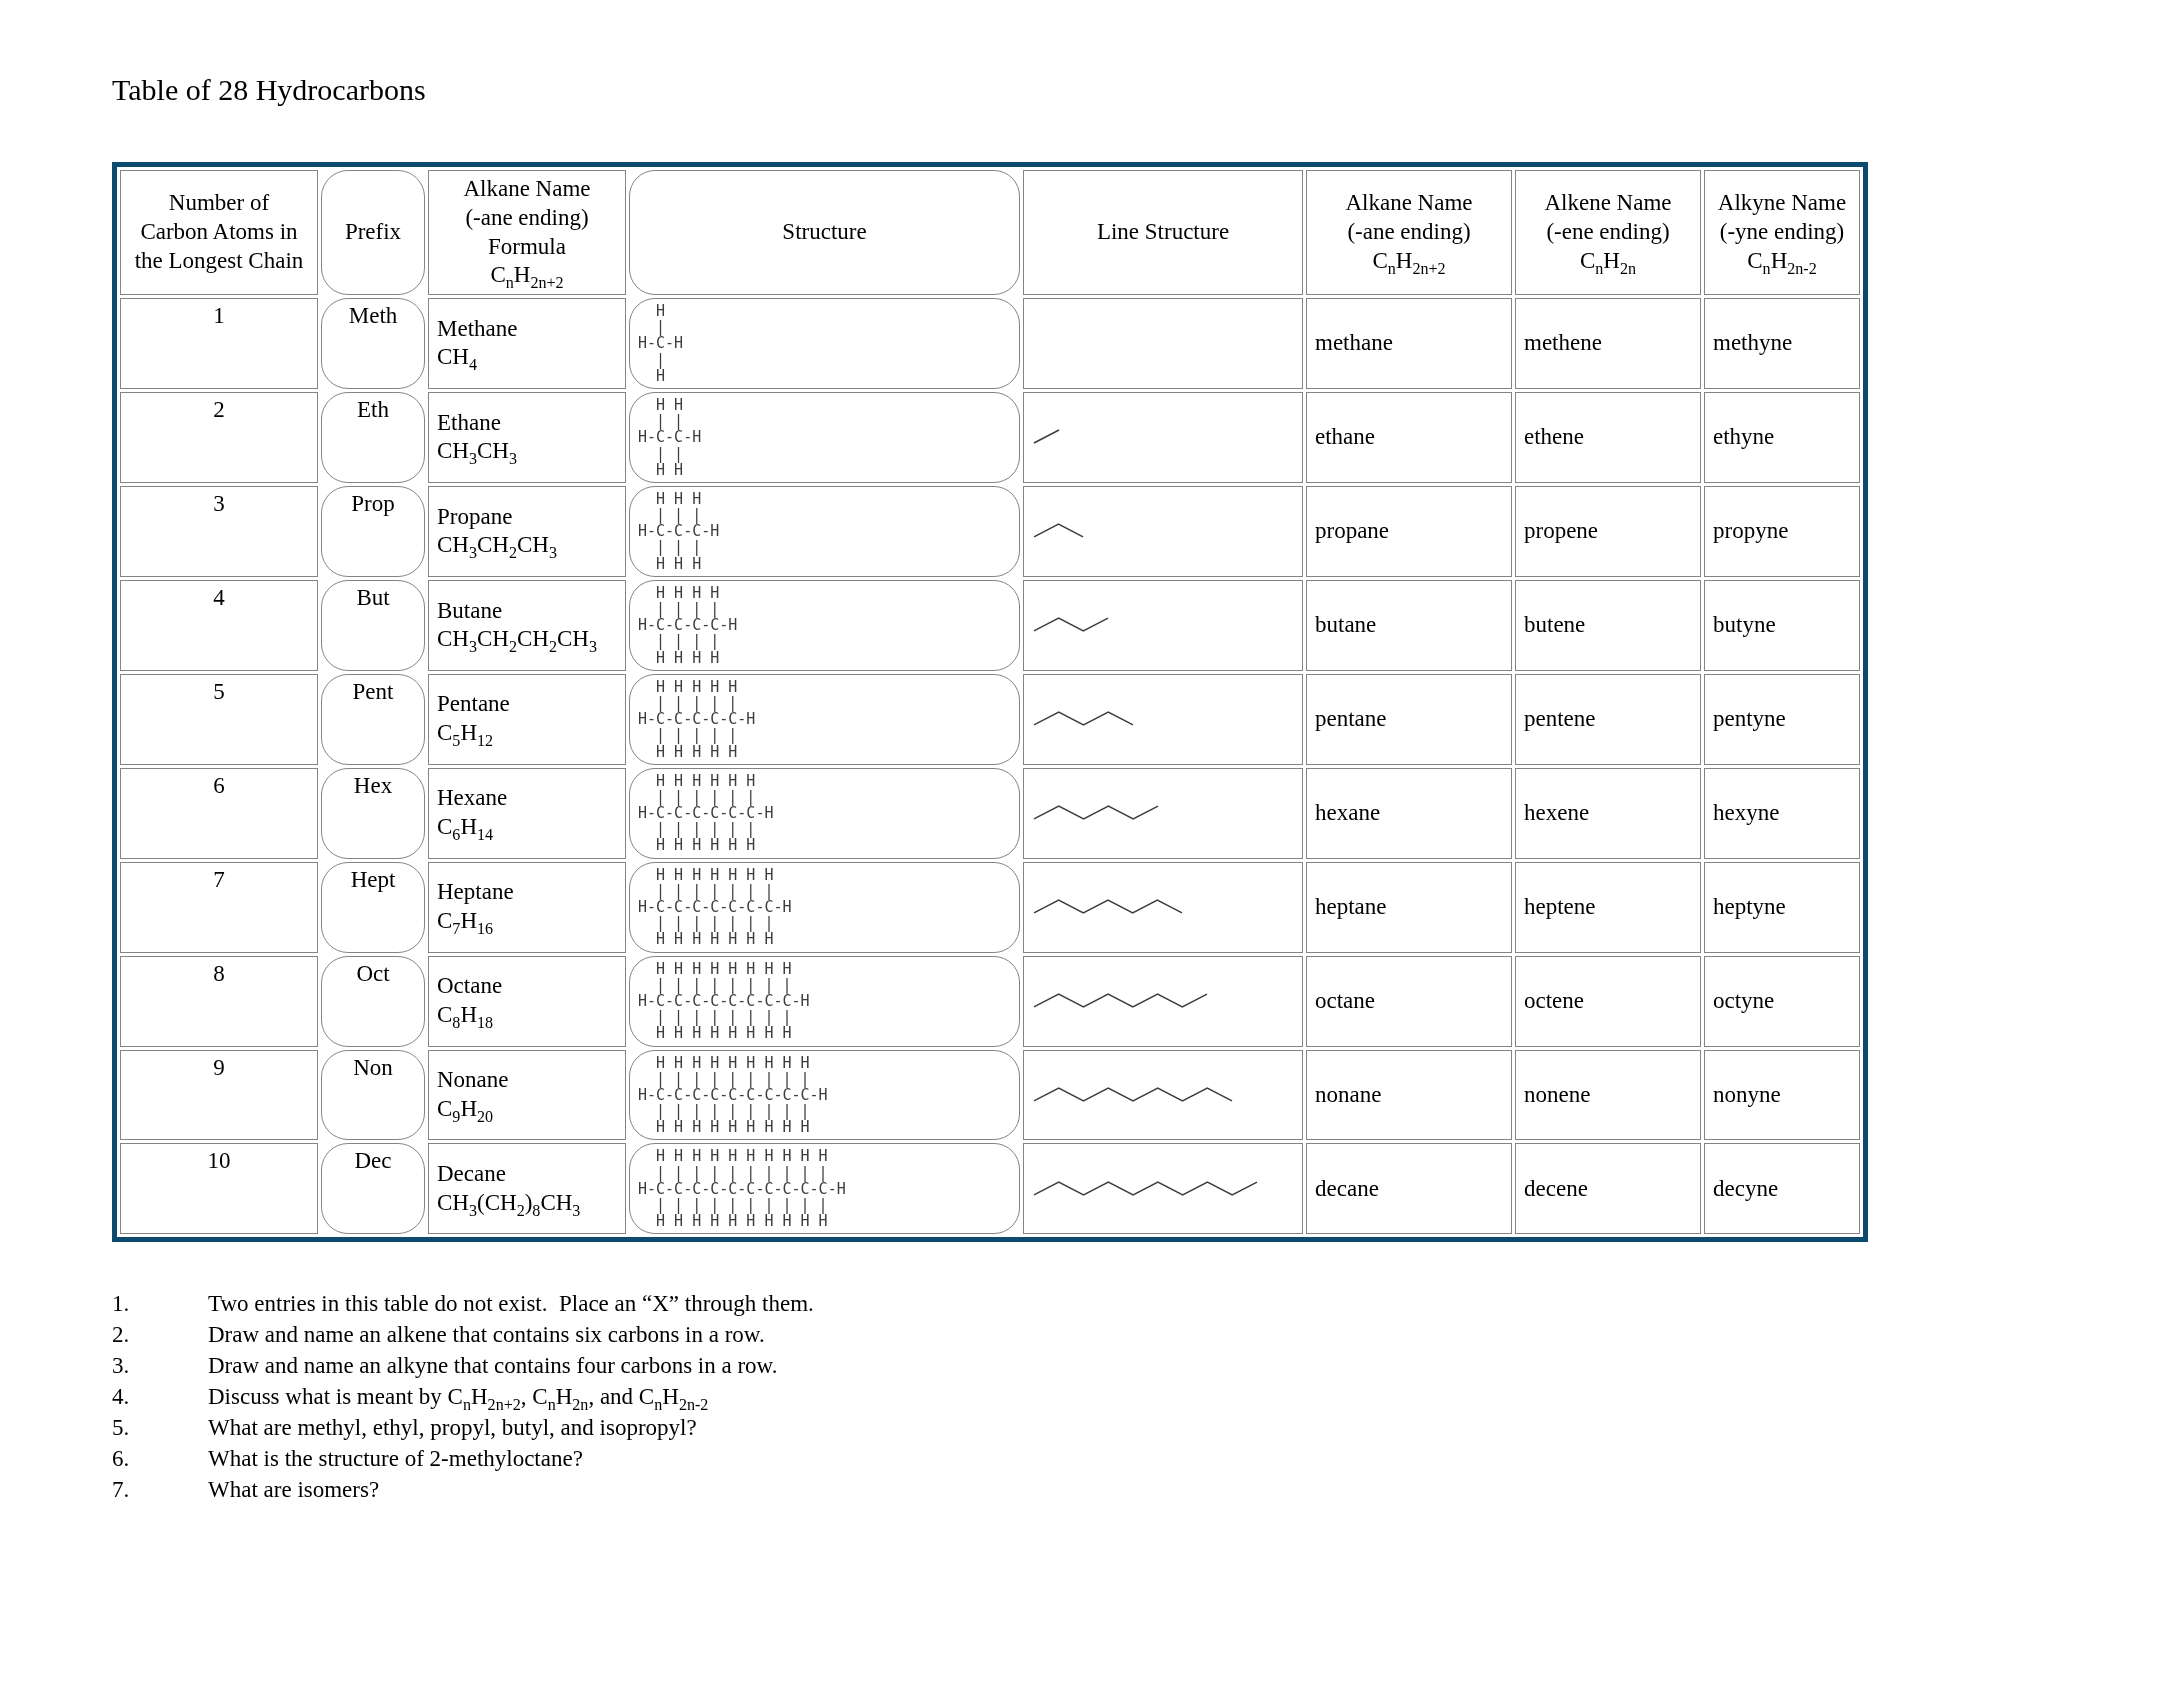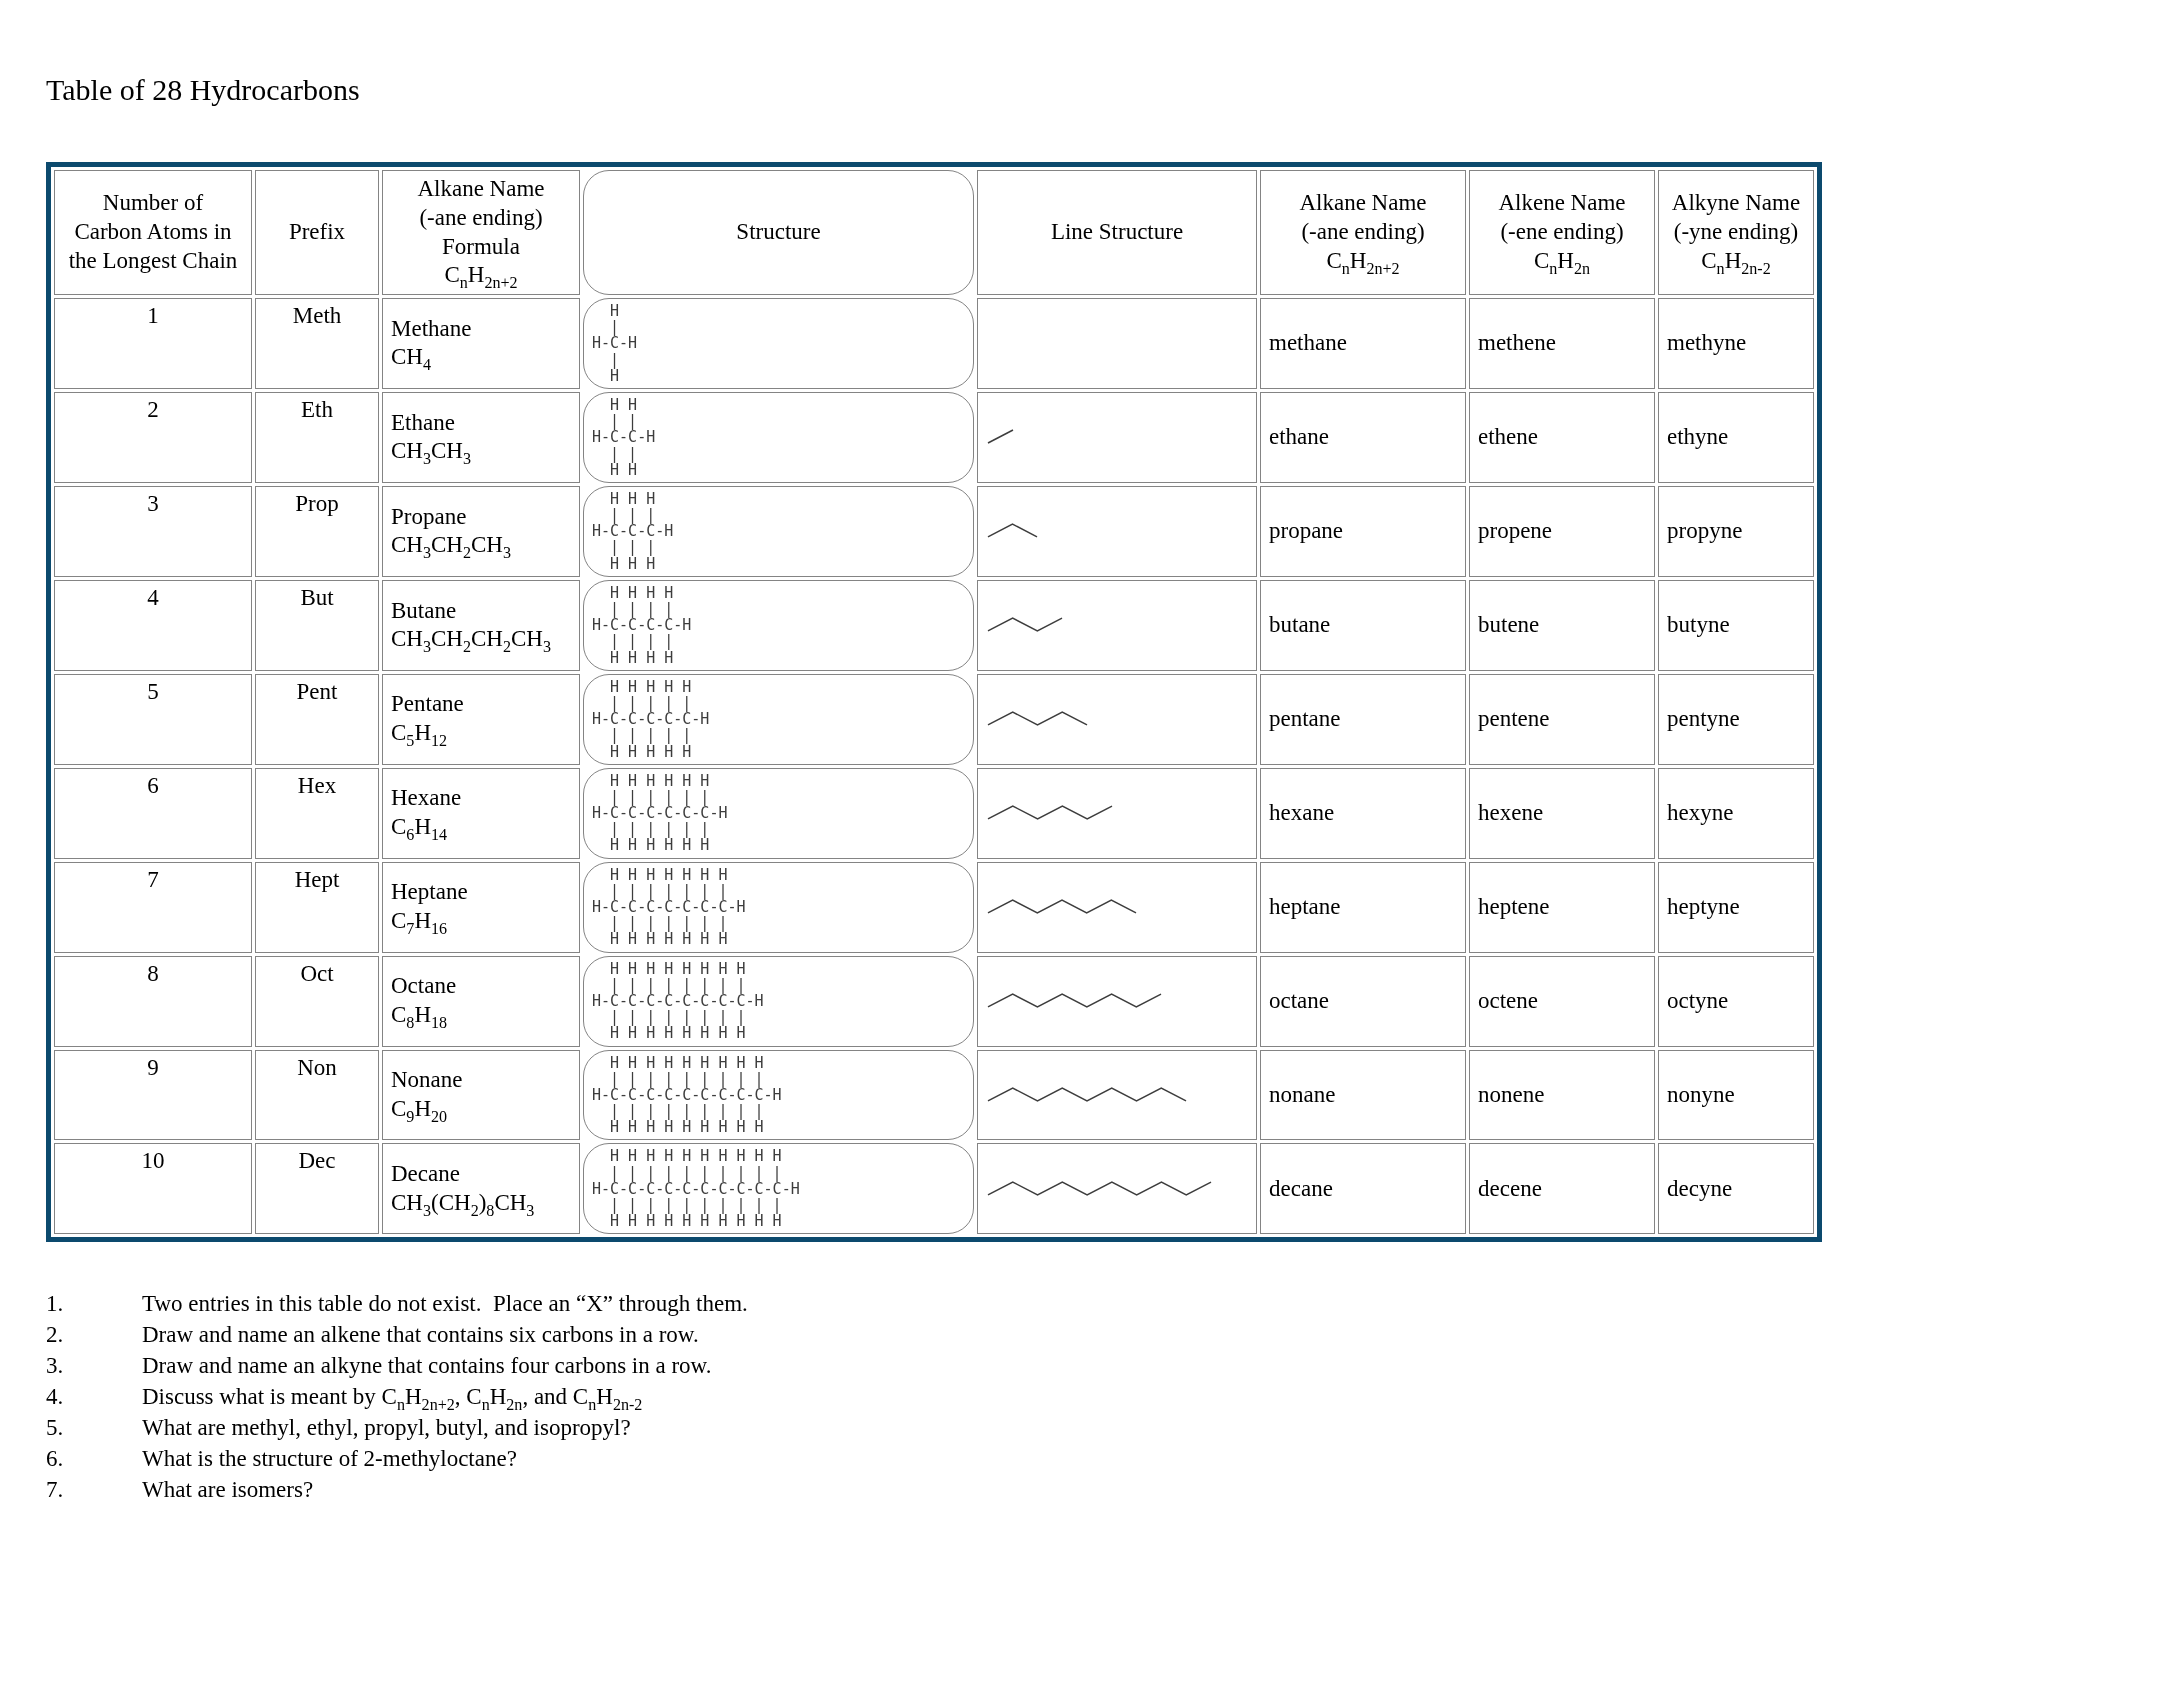--- a/index.html
+++ b/index.html
@@ -8,21 +8,21 @@
     background: #ffffff;
   }
   body {
     width: 2178px;
     min-height: 1683px;
     font-family: "Liberation Serif", "DejaVu Serif", serif;
     color: #000000;
     box-sizing: border-box;
   }
   .page {
-    padding: 73px 89px 59px 46px;
+    padding: 73px 89px 59px 112px;
   }
   .title {
     font-size: 30px;
     font-weight: normal;
     margin: 0 0 55px 0;
   }
   table.hc-table {
     border-collapse: separate;
     border-spacing: 3px;
     border: 5px solid #0c4a6e;
@@ -38,21 +38,21 @@
   table.hc-table th {
     font-weight: normal;
     text-align: center;
     vertical-align: middle;
     height: 121px;
     white-space: pre-line;
     line-height: 1.25;
   }
   
   .w-num        { width: 198px; }
-  .w-prefix     { width: 124px; }
+  .w-prefix     { width: 104px; border-radius: 27px; }
   .w-nameform   { width: 198px; }
   .w-structure  { width: 391px; border-radius: 26px; }
   .w-line       { width: 280px; }
   .w-alkane     { width: 206px; }
   .w-alkene     { width: 186px; }
   .w-alkyne     { width: 156px; }
 
   table.hc-table tbody td { height: 87px; }
 
   td.col-num {

